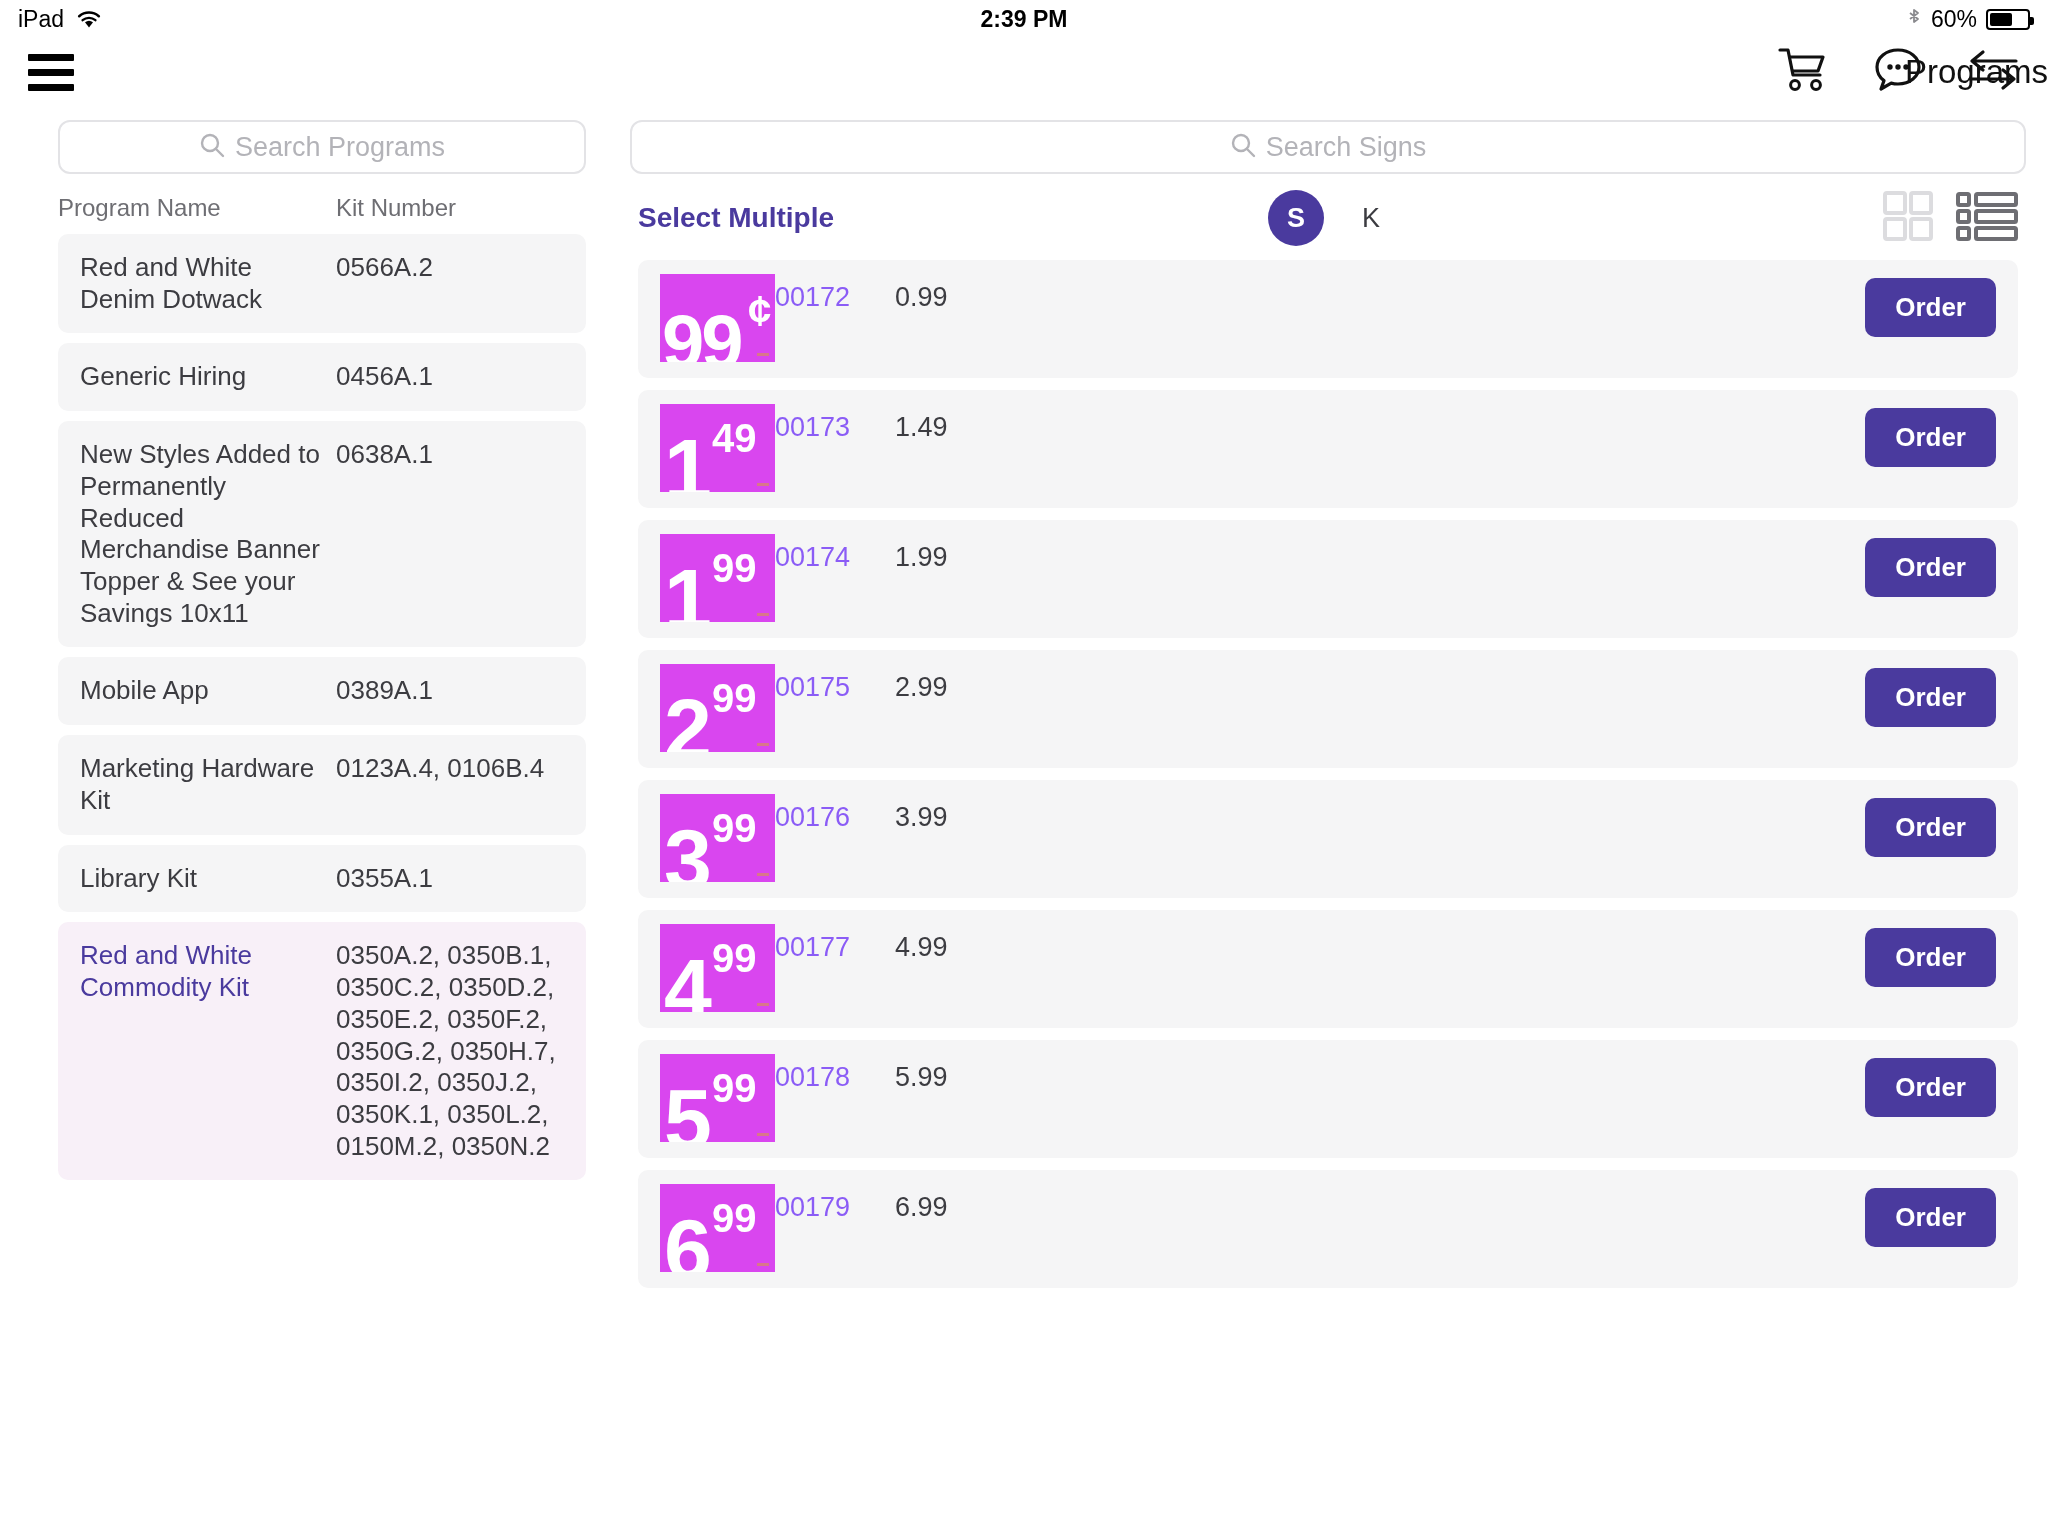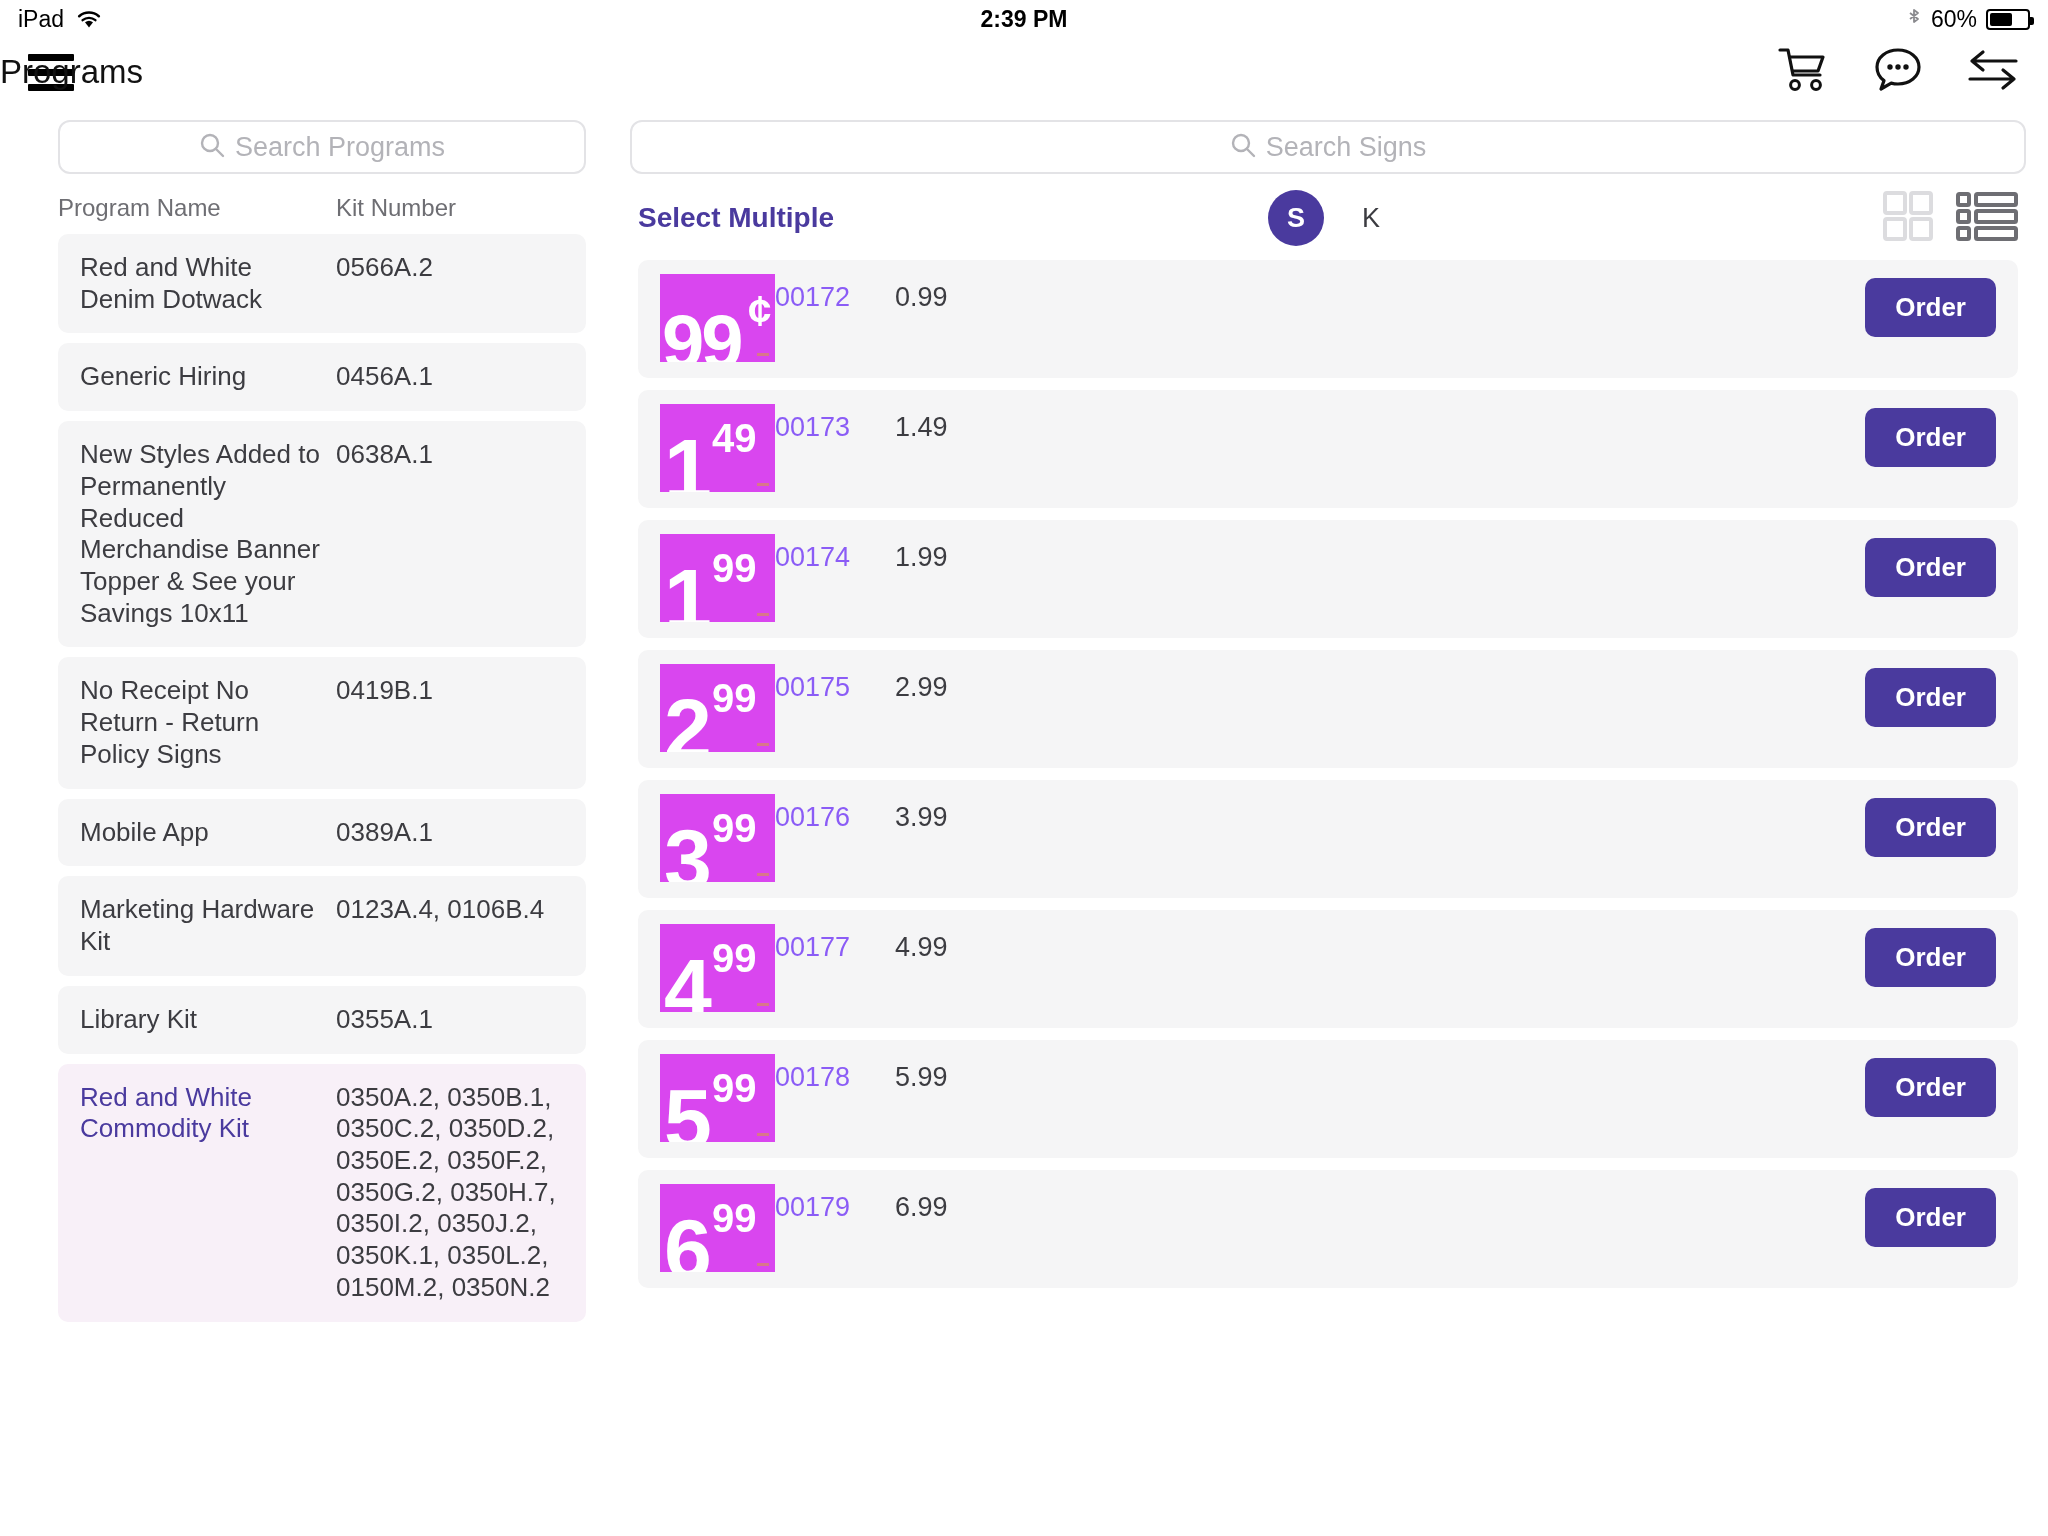--- a/index.html
+++ b/index.html
@@ -36,21 +36,21 @@
   
   .navbar {
     height: 68px; flex: 0 0 68px;
     display: flex; align-items: center; padding: 0 28px;
     position: relative;
   }
   .hamburger { width: 46px; cursor: pointer; }
   .hamburger span { display: block; height: 7px; background: #000; border-radius: 1px; margin-bottom: 8px; }
   .hamburger span:last-child { margin-bottom: 0; }
   .nav-title {
-    position: absolute; left: 0; right: 0; text-align: left;
+    position: absolute; left: 0; right: 0; text-align: right;
     font-size: 33px; color: #111; pointer-events: none;
   }
   .nav-actions { margin-left: auto; display: flex; align-items: center; gap: 42px; z-index: 2; }
   .nav-actions .icon-btn { cursor: pointer; display: block; }
 
   
   .body { flex: 1; display: flex; min-height: 0; }
   .left-pane {
     width: 572px; flex: 0 0 572px;
     display: flex; flex-direction: column;
@@ -221,24 +221,20 @@
             <div class="pname">Red and White Denim Dotwack</div>
             <div class="pkit">0566A.2</div>
           </div>
           <div class="prow">
             <div class="pname">Generic Hiring</div>
             <div class="pkit">0456A.1</div>
           </div>
           <div class="prow">
             <div class="pname">New Styles Added to Permanently Reduced Merchandise Banner Topper &amp; See your Savings 10x11</div>
             <div class="pkit">0638A.1</div>
-          </div>
-          <div class="prow">
-            <div class="pname">No Receipt No Return - Return Policy Signs</div>
-            <div class="pkit">0419B.1</div>
           </div>
           <div class="prow">
             <div class="pname">Mobile App</div>
             <div class="pkit">0389A.1</div>
           </div>
           <div class="prow">
             <div class="pname">Marketing Hardware Kit</div>
             <div class="pkit">0123A.4, 0106B.4</div>
           </div>
           <div class="prow">

